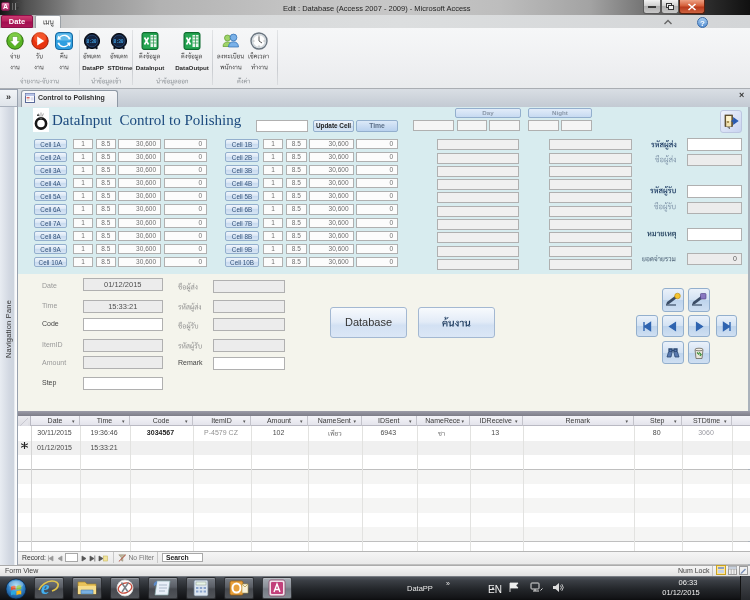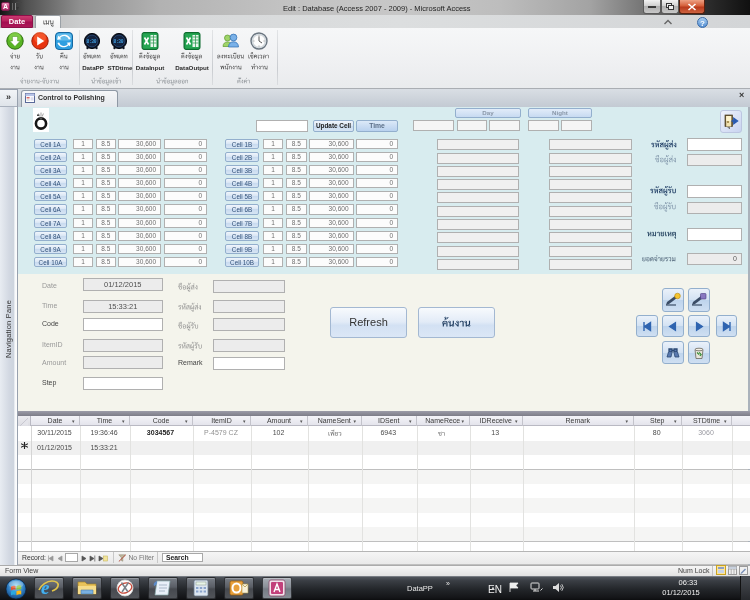--- a/index.html
+++ b/index.html
@@ -181,20 +181,21 @@
 <div class="abs" style="left:4px;top:278px;writing-mode:vertical-rl;transform:rotate(180deg);font-size:7.5px;color:#333;letter-spacing:0.2px;height:80px;line-height:10px">Navigation Pane</div>
 <div class="abs" style="left:18px;top:107px;width:730px;height:167px;background:#d8ecef"></div>
     <div class="abs" style="left:748px;top:107px;width:2px;height:457.5px;background:#aab2bb"></div>
 <div class="abs" style="left:33px;top:108px;width:16px;height:24px;background:#fff"></div>
 <svg class="abs" style="left:33px;top:108px" width="16" height="24" viewBox="0 0 16 24">
  <circle cx="8" cy="15.5" r="5.1" fill="none" stroke="#161616" stroke-width="2.6"></circle>
  <path d="M5.6 5.5l1.2 3M10.4 5.5l-1.2 3M8 4.5v4" stroke="#9a9a9a" stroke-width="0.9" fill="none"></path>
  <circle cx="5" cy="7.2" r="0.9" fill="#222"></circle>
  <path d="M7 9.5h2l0.4 1.5H6.6z" fill="#555"></path>
 </svg>
+<div class="abs" style="left:52px;top:112px;width:250px;height:18px;font-family:'Liberation Serif',serif;font-size:15px;color:#1c4a7e">DataInput&nbsp; Control to Polishing</div>
 
 <div class="fld" style="left:256px;top:120px;width:52px;height:12px;background:#fff"></div>
 <div class="btn" style="left:313px;top:120px;width:41px;height:12px;font-size:6.4px;font-weight:bold;color:#222;text-align:center;line-height:10px">Update Cell</div>
 <div class="btn" style="left:356px;top:120px;width:42px;height:12px;background:linear-gradient(#dcE9f8,#b9d1ee);font-size:6.8px;font-weight:bold;color:#5b6f88;text-align:center;line-height:10px">Time</div>
 <div class="btn" style="left:455px;top:108px;width:66px;height:10px;background:linear-gradient(#e2ecf9,#c7daf1);font-size:6.2px;font-weight:bold;color:#8a97a8;text-align:center;line-height:8px">Day</div>
 <div class="btn" style="left:528px;top:108px;width:64px;height:10px;background:linear-gradient(#e2ecf9,#c7daf1);font-size:6.2px;font-weight:bold;color:#8a97a8;text-align:center;line-height:8px">Night</div>
 <div class="gfld" style="left:413px;top:120px;width:41px;height:11px;background:#f5f5f5"></div>
     <div class="gfld" style="left:456.5px;top:120px;width:30.5px;height:11px;background:#f5f5f5"></div>
     <div class="gfld" style="left:489px;top:120px;width:31px;height:11px;background:#f5f5f5"></div>
     <div class="gfld" style="left:528px;top:120px;width:31px;height:11px;background:#f5f5f5"></div>
@@ -376,21 +377,21 @@
     </svg>
     <svg style="position:absolute;left:178.0px;top:338.6px;overflow:visible" width="24.2" height="11.9" viewBox="0 -1350 3451 1700">
       <path d="M125.0 -457.0 Q237.0 -443.0 315.0 -408.0 Q393.0 -373.0 393.0 -321.0 L393.0 -96.0 Q393.0 -49.0 362.5 -19.5 Q332.0 10.0 284.0 10.0 Q237.0 10.0 207.5 -18.5 Q178.0 -47.0 178.0 -91.0 Q178.0 -137.0 206.0 -165.5 Q234.0 -194.0 279.0 -194.0 Q293.0 -194.0 308.0 -189.0 L308.0 -310.0 Q308.0 -338.0 234.0 -362.5 Q160.0 -387.0 34.0 -403.0 Q35.0 -491.0 73.5 -538.5 Q112.0 -586.0 179.0 -586.0 Q204.0 -586.0 227.0 -581.0 Q250.0 -576.0 290.0 -565.0 Q333.0 -552.0 346.0 -552.0 Q358.0 -552.0 368.0 -562.0 Q378.0 -572.0 382.0 -590.0 L446.0 -572.0 Q434.0 -530.0 411.0 -507.0 Q388.0 -484.0 358.0 -484.0 Q344.0 -484.0 322.0 -489.0 Q300.0 -494.0 277.0 -500.0 Q271.0 -502.0 240.5 -509.5 Q210.0 -517.0 189.0 -517.0 Q164.0 -517.0 145.5 -501.5 Q127.0 -486.0 125.0 -457.0 Z M327.0 -92.0 Q327.0 -112.0 314.0 -125.5 Q301.0 -139.0 280.0 -139.0 Q259.0 -139.0 246.0 -125.5 Q233.0 -112.0 233.0 -92.0 Q233.0 -72.0 246.0 -58.5 Q259.0 -45.0 280.0 -45.0 Q301.0 -45.0 314.0 -58.5 Q327.0 -72.0 327.0 -92.0 Z M1020.0 -399.0 Q1046.0 -368.0 1046.0 -314.0 L1046.0 0.0 L961.0 0.0 L961.0 -314.0 Q961.0 -360.0 935.0 -360.0 Q914.0 -360.0 892.0 -322.0 L712.0 0.0 L637.0 0.0 L637.0 -387.0 Q622.0 -382.0 608.0 -382.0 Q564.0 -382.0 535.5 -410.5 Q507.0 -439.0 507.0 -485.0 Q507.0 -529.0 537.0 -557.5 Q567.0 -586.0 613.0 -586.0 Q661.0 -586.0 691.5 -556.5 Q722.0 -527.0 722.0 -480.0 L722.0 -209.0 Q722.0 -176.0 718.0 -150.5 Q714.0 -125.0 713.0 -119.0 L843.0 -357.0 Q866.0 -397.0 891.0 -409.0 Q876.0 -423.0 868.0 -442.5 Q860.0 -462.0 860.0 -485.0 Q860.0 -529.0 888.5 -557.5 Q917.0 -586.0 962.0 -586.0 Q1007.0 -586.0 1036.0 -557.5 Q1065.0 -529.0 1065.0 -485.0 Q1065.0 -457.0 1053.0 -434.5 Q1041.0 -412.0 1020.0 -399.0 Z M609.0 -437.0 Q630.0 -437.0 643.0 -450.5 Q656.0 -464.0 656.0 -484.0 Q656.0 -504.0 643.0 -517.5 Q630.0 -531.0 609.0 -531.0 Q589.0 -531.0 575.5 -517.5 Q562.0 -504.0 562.0 -484.0 Q562.0 -464.0 575.5 -450.5 Q589.0 -437.0 609.0 -437.0 Z M916.0 -484.0 Q916.0 -464.0 929.0 -450.5 Q942.0 -437.0 962.0 -437.0 Q983.0 -437.0 996.0 -450.5 Q1009.0 -464.0 1009.0 -484.0 Q1009.0 -504.0 996.0 -517.5 Q983.0 -531.0 962.0 -531.0 Q942.0 -531.0 929.0 -517.5 Q916.0 -504.0 916.0 -484.0 Z M1196.0 -919.0 Q1195.0 -847.0 1163.0 -792.5 Q1131.0 -738.0 1074.5 -708.5 Q1018.0 -679.0 946.0 -679.0 Q889.0 -679.0 845.5 -696.0 Q802.0 -713.0 778.0 -743.5 Q754.0 -774.0 754.0 -812.0 Q754.0 -854.0 782.0 -881.0 Q810.0 -908.0 853.0 -908.0 Q896.0 -908.0 924.0 -881.0 Q952.0 -854.0 952.0 -811.0 Q952.0 -788.0 943.5 -768.5 Q935.0 -749.0 920.0 -736.0 Q929.0 -735.0 946.0 -735.0 Q1027.0 -735.0 1074.5 -786.5 Q1122.0 -838.0 1123.0 -919.0 L1196.0 -919.0 Z M853.0 -767.0 Q873.0 -767.0 886.0 -780.0 Q899.0 -793.0 899.0 -813.0 Q899.0 -832.0 886.0 -845.0 Q873.0 -858.0 853.0 -858.0 Q833.0 -858.0 819.5 -845.0 Q806.0 -832.0 806.0 -813.0 Q806.0 -793.0 819.5 -780.0 Q833.0 -767.0 853.0 -767.0 Z M1585.0 -521.0 Q1626.0 -477.0 1626.0 -414.0 L1626.0 0.0 L1542.0 0.0 L1542.0 -228.0 Q1542.0 -273.0 1499.0 -299.0 Q1456.0 -325.0 1403.0 -325.0 Q1350.0 -325.0 1314.0 -299.5 Q1278.0 -274.0 1278.0 -229.0 L1278.0 -189.0 Q1293.0 -194.0 1307.0 -194.0 Q1351.0 -194.0 1379.0 -165.5 Q1407.0 -137.0 1407.0 -91.0 Q1407.0 -47.0 1377.5 -18.5 Q1348.0 10.0 1301.0 10.0 Q1253.0 10.0 1223.0 -19.5 Q1193.0 -49.0 1193.0 -96.0 L1193.0 -229.0 Q1193.0 -291.0 1235.0 -332.5 Q1277.0 -374.0 1345.0 -386.0 Q1427.0 -446.0 1479.0 -503.0 Q1443.0 -517.0 1396.0 -517.0 Q1332.0 -517.0 1289.0 -491.0 Q1246.0 -465.0 1237.0 -421.0 L1155.0 -421.0 Q1162.0 -497.0 1227.0 -541.5 Q1292.0 -586.0 1396.0 -586.0 Q1470.0 -586.0 1526.0 -561.0 Q1551.0 -600.0 1556.0 -632.0 L1653.0 -632.0 Q1641.0 -584.0 1585.0 -521.0 Z M1542.0 -417.0 Q1542.0 -443.0 1528.0 -465.0 Q1484.0 -425.0 1431.0 -388.0 Q1501.0 -379.0 1542.0 -337.0 L1542.0 -417.0 Z M1306.0 -139.0 Q1285.0 -139.0 1271.5 -125.5 Q1258.0 -112.0 1258.0 -92.0 Q1258.0 -72.0 1271.5 -58.5 Q1285.0 -45.0 1306.0 -45.0 Q1326.0 -45.0 1339.0 -58.5 Q1352.0 -72.0 1352.0 -92.0 Q1352.0 -112.0 1339.0 -125.5 Q1326.0 -139.0 1306.0 -139.0 Z M2248.0 -576.0 L2248.0 0.0 L2159.0 0.0 L2009.0 -223.0 L1858.0 0.0 L1770.0 0.0 L1770.0 -480.0 Q1770.0 -527.0 1800.0 -556.5 Q1830.0 -586.0 1878.0 -586.0 Q1925.0 -586.0 1954.5 -557.5 Q1984.0 -529.0 1984.0 -485.0 Q1984.0 -439.0 1956.0 -410.5 Q1928.0 -382.0 1883.0 -382.0 Q1871.0 -382.0 1855.0 -386.0 L1855.0 -119.0 L1979.0 -297.0 L2039.0 -297.0 L2163.0 -119.0 L2163.0 -576.0 L2248.0 -576.0 Z M1835.0 -484.0 Q1835.0 -464.0 1848.0 -450.5 Q1861.0 -437.0 1882.0 -437.0 Q1903.0 -437.0 1916.0 -450.5 Q1929.0 -464.0 1929.0 -484.0 Q1929.0 -504.0 1916.0 -517.5 Q1903.0 -531.0 1882.0 -531.0 Q1861.0 -531.0 1848.0 -517.5 Q1835.0 -504.0 1835.0 -484.0 Z M2016.0 243.0 L2016.0 220.0 Q2000.0 224.0 1988.0 224.0 Q1952.0 224.0 1929.5 201.0 Q1907.0 178.0 1907.0 142.0 Q1907.0 106.0 1931.5 83.0 Q1956.0 60.0 1994.0 60.0 Q2035.0 60.0 2061.5 81.5 Q2088.0 103.0 2088.0 137.0 L2088.0 243.0 Q2088.0 259.0 2099.0 268.0 Q2110.0 277.0 2132.0 277.0 Q2154.0 277.0 2165.0 268.0 Q2176.0 259.0 2176.0 243.0 L2176.0 65.0 L2248.0 65.0 L2248.0 243.0 Q2248.0 285.0 2217.5 308.5 Q2187.0 332.0 2130.0 332.0 Q2075.0 332.0 2045.5 308.5 Q2016.0 285.0 2016.0 243.0 Z M2025.0 142.0 Q2025.0 126.0 2015.0 116.0 Q2005.0 106.0 1989.0 106.0 Q1973.0 106.0 1963.0 116.0 Q1953.0 126.0 1953.0 142.0 Q1953.0 158.0 1963.0 168.0 Q1973.0 178.0 1989.0 178.0 Q2005.0 178.0 2015.0 168.0 Q2025.0 158.0 2025.0 142.0 Z M2353.0 -945.0 Q2344.0 -868.0 2297.5 -810.0 Q2251.0 -752.0 2176.0 -720.5 Q2101.0 -689.0 2009.0 -689.0 L1971.0 -689.0 L1971.0 -729.0 Q1996.0 -739.0 2020.0 -757.0 Q2044.0 -775.0 2061.0 -797.0 Q2056.0 -796.0 2046.0 -796.0 Q2009.0 -796.0 1988.0 -818.5 Q1967.0 -841.0 1967.0 -877.0 Q1967.0 -912.0 1991.0 -934.5 Q2015.0 -957.0 2053.0 -957.0 Q2091.0 -957.0 2115.5 -933.0 Q2140.0 -909.0 2140.0 -869.0 Q2140.0 -839.0 2124.5 -804.5 Q2109.0 -770.0 2083.0 -748.0 Q2162.0 -759.0 2215.5 -814.5 Q2269.0 -870.0 2277.0 -945.0 L2353.0 -945.0 Z M2053.0 -838.0 Q2069.0 -838.0 2079.5 -848.5 Q2090.0 -859.0 2090.0 -875.0 Q2090.0 -891.0 2079.5 -901.5 Q2069.0 -912.0 2053.0 -912.0 Q2036.0 -912.0 2026.0 -902.0 Q2016.0 -892.0 2016.0 -875.0 Q2016.0 -859.0 2026.5 -848.5 Q2037.0 -838.0 2053.0 -838.0 Z M2447.0 -457.0 Q2559.0 -443.0 2637.0 -408.0 Q2715.0 -373.0 2715.0 -321.0 L2715.0 -96.0 Q2715.0 -49.0 2684.5 -19.5 Q2654.0 10.0 2606.0 10.0 Q2559.0 10.0 2529.5 -18.5 Q2500.0 -47.0 2500.0 -91.0 Q2500.0 -137.0 2528.0 -165.5 Q2556.0 -194.0 2601.0 -194.0 Q2615.0 -194.0 2630.0 -189.0 L2630.0 -310.0 Q2630.0 -338.0 2556.0 -362.5 Q2482.0 -387.0 2356.0 -403.0 Q2357.0 -491.0 2395.5 -538.5 Q2434.0 -586.0 2501.0 -586.0 Q2526.0 -586.0 2549.0 -581.0 Q2572.0 -576.0 2612.0 -565.0 Q2655.0 -552.0 2668.0 -552.0 Q2680.0 -552.0 2690.0 -562.0 Q2700.0 -572.0 2704.0 -590.0 L2768.0 -572.0 Q2756.0 -530.0 2733.0 -507.0 Q2710.0 -484.0 2680.0 -484.0 Q2666.0 -484.0 2644.0 -489.0 Q2622.0 -494.0 2599.0 -500.0 Q2593.0 -502.0 2562.5 -509.5 Q2532.0 -517.0 2511.0 -517.0 Q2486.0 -517.0 2467.5 -501.5 Q2449.0 -486.0 2447.0 -457.0 Z M2649.0 -92.0 Q2649.0 -112.0 2636.0 -125.5 Q2623.0 -139.0 2602.0 -139.0 Q2581.0 -139.0 2568.0 -125.5 Q2555.0 -112.0 2555.0 -92.0 Q2555.0 -72.0 2568.0 -58.5 Q2581.0 -45.0 2602.0 -45.0 Q2623.0 -45.0 2636.0 -58.5 Q2649.0 -72.0 2649.0 -92.0 Z M2882.0 -919.0 Q2881.0 -847.0 2849.0 -792.5 Q2817.0 -738.0 2760.5 -708.5 Q2704.0 -679.0 2632.0 -679.0 Q2575.0 -679.0 2531.5 -696.0 Q2488.0 -713.0 2464.0 -743.5 Q2440.0 -774.0 2440.0 -812.0 Q2440.0 -854.0 2468.0 -881.0 Q2496.0 -908.0 2539.0 -908.0 Q2582.0 -908.0 2610.0 -881.0 Q2638.0 -854.0 2638.0 -811.0 Q2638.0 -788.0 2629.5 -768.5 Q2621.0 -749.0 2606.0 -736.0 Q2615.0 -735.0 2632.0 -735.0 Q2713.0 -735.0 2760.5 -786.5 Q2808.0 -838.0 2809.0 -919.0 L2882.0 -919.0 Z M2539.0 -767.0 Q2559.0 -767.0 2572.0 -780.0 Q2585.0 -793.0 2585.0 -813.0 Q2585.0 -832.0 2572.0 -845.0 Q2559.0 -858.0 2539.0 -858.0 Q2519.0 -858.0 2505.5 -845.0 Q2492.0 -832.0 2492.0 -813.0 Q2492.0 -793.0 2505.5 -780.0 Q2519.0 -767.0 2539.0 -767.0 Z M3377.0 -576.0 L3377.0 -125.0 Q3377.0 -62.0 3321.5 -26.0 Q3266.0 10.0 3168.0 10.0 Q3070.0 10.0 3014.5 -26.0 Q2959.0 -62.0 2959.0 -125.0 L2959.0 -387.0 Q2944.0 -382.0 2930.0 -382.0 Q2886.0 -382.0 2857.5 -410.5 Q2829.0 -439.0 2829.0 -485.0 Q2829.0 -529.0 2859.0 -557.5 Q2889.0 -586.0 2935.0 -586.0 Q2983.0 -586.0 3013.5 -556.5 Q3044.0 -527.0 3044.0 -480.0 L3044.0 -134.0 Q3044.0 -99.0 3077.0 -79.0 Q3110.0 -59.0 3168.0 -59.0 Q3226.0 -59.0 3259.0 -79.0 Q3292.0 -99.0 3292.0 -134.0 L3292.0 -576.0 L3377.0 -576.0 Z M2931.0 -437.0 Q2952.0 -437.0 2965.0 -450.5 Q2978.0 -464.0 2978.0 -484.0 Q2978.0 -504.0 2965.0 -517.5 Q2952.0 -531.0 2931.0 -531.0 Q2911.0 -531.0 2897.5 -517.5 Q2884.0 -504.0 2884.0 -484.0 Q2884.0 -464.0 2897.5 -450.5 Q2911.0 -437.0 2931.0 -437.0 Z" fill="#8e8e8e"></path>
     </svg>
     <div class="abs" style="left:178px;top:359px;font-size:7px;color:#444">Remark</div>
     <div class="gfld" style="left:213px;top:279.5px;width:72px;height:13px;"></div>
     <div class="gfld" style="left:213px;top:300px;width:72px;height:13px;"></div>
     <div class="gfld" style="left:213px;top:318px;width:72px;height:13px;"></div>
     <div class="gfld" style="left:213px;top:339px;width:72px;height:13px;"></div>
     <div class="fld" style="left:213px;top:356.5px;width:72px;height:13px;background:#fff;"></div>
-    <div class="btn" style="left:330px;top:307px;width:77px;height:31px;border-radius:3px;border-color:#a3b8d2;background:linear-gradient(#f7fafd,#e2ebf7 48%,#d3e1f3 60%,#dbe7f6);font-size:11px;color:#333;text-align:center;line-height:29px">Refresh</div>
+    <div class="btn" style="left:330px;top:307px;width:77px;height:31px;border-radius:3px;border-color:#a3b8d2;background:linear-gradient(#f7fafd,#e2ebf7 48%,#d3e1f3 60%,#dbe7f6);font-size:11px;color:#333;text-align:center;line-height:29px">Database</div>
     <div class="btn" style="left:418px;top:307px;width:77px;height:31px;border-radius:3px;border-color:#a3b8d2;background:linear-gradient(#f7fafd,#e2ebf7 48%,#d3e1f3 60%,#dbe7f6)"></div>
     <svg style="position:absolute;left:442.1px;top:312.5px;overflow:visible" width="28.8" height="17.0" viewBox="0 -1350 2884 1700">
       <path d="M550.0 -392.0 L550.0 0.0 L437.0 0.0 L437.0 -381.0 Q437.0 -434.0 399.5 -465.5 Q362.0 -497.0 297.0 -497.0 Q226.0 -497.0 185.0 -463.0 Q144.0 -429.0 144.0 -371.0 Q144.0 -347.0 154.0 -283.0 L157.0 -261.0 Q174.0 -326.0 209.5 -362.5 Q245.0 -399.0 296.0 -399.0 Q343.0 -399.0 370.5 -374.0 Q398.0 -349.0 398.0 -306.0 Q398.0 -263.0 372.5 -238.0 Q347.0 -213.0 303.0 -213.0 Q279.0 -213.0 259.0 -221.5 Q239.0 -230.0 229.0 -247.0 Q211.0 -222.0 200.0 -184.5 Q189.0 -147.0 189.0 -111.0 L189.0 0.0 L78.0 0.0 L78.0 -148.0 Q78.0 -171.0 59.0 -241.0 Q47.0 -286.0 40.5 -316.0 Q34.0 -346.0 34.0 -371.0 Q34.0 -436.0 65.5 -484.5 Q97.0 -533.0 156.5 -559.5 Q216.0 -586.0 297.0 -586.0 Q414.0 -586.0 482.0 -534.5 Q550.0 -483.0 550.0 -392.0 Z M260.0 -306.0 Q260.0 -288.0 271.0 -276.5 Q282.0 -265.0 301.0 -265.0 Q319.0 -265.0 330.5 -276.5 Q342.0 -288.0 342.0 -306.0 Q342.0 -325.0 330.5 -336.0 Q319.0 -347.0 301.0 -347.0 Q282.0 -347.0 271.0 -336.0 Q260.0 -325.0 260.0 -306.0 Z M651.0 -954.0 Q644.0 -874.0 597.0 -813.0 Q550.0 -752.0 473.0 -719.0 Q396.0 -686.0 301.0 -686.0 L254.0 -686.0 L254.0 -735.0 Q304.0 -753.0 343.0 -793.0 L337.0 -793.0 Q297.0 -793.0 273.5 -817.0 Q250.0 -841.0 250.0 -880.0 Q250.0 -919.0 276.5 -943.0 Q303.0 -967.0 344.0 -967.0 Q385.0 -967.0 411.5 -941.0 Q438.0 -915.0 438.0 -873.0 Q438.0 -846.0 426.5 -815.0 Q415.0 -784.0 392.0 -761.0 Q437.0 -772.0 473.5 -802.0 Q510.0 -832.0 531.5 -872.5 Q553.0 -913.0 556.0 -954.0 L651.0 -954.0 Z M344.0 -843.0 Q359.0 -843.0 369.5 -853.0 Q380.0 -863.0 380.0 -879.0 Q380.0 -895.0 369.5 -905.0 Q359.0 -915.0 344.0 -915.0 Q328.0 -915.0 318.0 -905.0 Q308.0 -895.0 308.0 -879.0 Q308.0 -863.0 318.0 -853.0 Q328.0 -843.0 344.0 -843.0 Z M1218.0 -104.0 Q1218.0 -53.0 1187.0 -21.5 Q1156.0 10.0 1105.0 10.0 Q1055.0 10.0 1024.5 -20.5 Q994.0 -51.0 993.0 -100.0 Q954.0 -84.0 919.5 -57.0 Q885.0 -30.0 864.0 0.0 L753.0 0.0 L753.0 -376.0 Q749.0 -375.0 740.0 -375.0 Q693.0 -375.0 663.5 -404.5 Q634.0 -434.0 634.0 -481.0 Q634.0 -527.0 666.0 -556.5 Q698.0 -586.0 748.0 -586.0 Q801.0 -586.0 834.0 -554.5 Q867.0 -523.0 867.0 -473.0 L867.0 -114.0 Q889.0 -142.0 974.0 -182.0 Q1032.0 -209.0 1054.5 -231.0 Q1077.0 -253.0 1077.0 -286.0 L1077.0 -577.0 L1191.0 -577.0 L1191.0 -286.0 Q1191.0 -257.0 1180.0 -233.5 Q1169.0 -210.0 1150.0 -197.0 Q1182.0 -183.0 1200.0 -159.0 Q1218.0 -135.0 1218.0 -104.0 Z M786.0 -480.0 Q786.0 -500.0 773.0 -513.0 Q760.0 -526.0 740.0 -526.0 Q720.0 -526.0 707.5 -513.0 Q695.0 -500.0 695.0 -480.0 Q695.0 -461.0 708.0 -448.0 Q721.0 -435.0 740.0 -435.0 Q760.0 -435.0 773.0 -447.5 Q786.0 -460.0 786.0 -480.0 Z M1150.0 -96.0 Q1150.0 -116.0 1137.5 -129.0 Q1125.0 -142.0 1105.0 -142.0 Q1085.0 -142.0 1072.5 -129.0 Q1060.0 -116.0 1060.0 -96.0 Q1060.0 -76.0 1072.5 -63.5 Q1085.0 -51.0 1105.0 -51.0 Q1125.0 -51.0 1137.5 -63.5 Q1150.0 -76.0 1150.0 -96.0 Z M1669.0 -473.0 L1669.0 0.0 L1556.0 0.0 L1279.0 -297.0 L1341.0 -362.0 L1555.0 -130.0 L1555.0 -376.0 Q1551.0 -375.0 1542.0 -375.0 Q1495.0 -375.0 1465.5 -404.5 Q1436.0 -434.0 1436.0 -481.0 Q1436.0 -527.0 1468.0 -556.5 Q1500.0 -586.0 1550.0 -586.0 Q1603.0 -586.0 1636.0 -554.5 Q1669.0 -523.0 1669.0 -473.0 Z M1588.0 -480.0 Q1588.0 -500.0 1575.0 -513.0 Q1562.0 -526.0 1542.0 -526.0 Q1522.0 -526.0 1509.5 -513.0 Q1497.0 -500.0 1497.0 -480.0 Q1497.0 -461.0 1510.0 -448.0 Q1523.0 -435.0 1542.0 -435.0 Q1562.0 -435.0 1575.0 -447.5 Q1588.0 -460.0 1588.0 -480.0 Z M2057.0 -414.0 Q2057.0 -453.0 2033.0 -475.0 Q2009.0 -497.0 1966.0 -497.0 Q1920.0 -497.0 1893.0 -470.5 Q1866.0 -444.0 1866.0 -398.0 L1756.0 -398.0 Q1756.0 -486.0 1812.0 -536.0 Q1868.0 -586.0 1966.0 -586.0 Q2062.0 -586.0 2116.5 -542.0 Q2171.0 -498.0 2171.0 -420.0 L2171.0 0.0 L2057.0 0.0 L2057.0 -414.0 Z M2839.0 -104.0 Q2839.0 -53.0 2808.0 -21.5 Q2777.0 10.0 2726.0 10.0 Q2676.0 10.0 2645.5 -20.5 Q2615.0 -51.0 2614.0 -100.0 Q2575.0 -84.0 2540.5 -57.0 Q2506.0 -30.0 2485.0 0.0 L2374.0 0.0 L2374.0 -376.0 Q2370.0 -375.0 2361.0 -375.0 Q2314.0 -375.0 2284.5 -404.5 Q2255.0 -434.0 2255.0 -481.0 Q2255.0 -527.0 2287.0 -556.5 Q2319.0 -586.0 2369.0 -586.0 Q2422.0 -586.0 2455.0 -554.5 Q2488.0 -523.0 2488.0 -473.0 L2488.0 -114.0 Q2510.0 -142.0 2595.0 -182.0 Q2653.0 -209.0 2675.5 -231.0 Q2698.0 -253.0 2698.0 -286.0 L2698.0 -577.0 L2812.0 -577.0 L2812.0 -286.0 Q2812.0 -257.0 2801.0 -233.5 Q2790.0 -210.0 2771.0 -197.0 Q2803.0 -183.0 2821.0 -159.0 Q2839.0 -135.0 2839.0 -104.0 Z M2407.0 -480.0 Q2407.0 -500.0 2394.0 -513.0 Q2381.0 -526.0 2361.0 -526.0 Q2341.0 -526.0 2328.5 -513.0 Q2316.0 -500.0 2316.0 -480.0 Q2316.0 -461.0 2329.0 -448.0 Q2342.0 -435.0 2361.0 -435.0 Q2381.0 -435.0 2394.0 -447.5 Q2407.0 -460.0 2407.0 -480.0 Z M2771.0 -96.0 Q2771.0 -116.0 2758.5 -129.0 Q2746.0 -142.0 2726.0 -142.0 Q2706.0 -142.0 2693.5 -129.0 Q2681.0 -116.0 2681.0 -96.0 Q2681.0 -76.0 2693.5 -63.5 Q2706.0 -51.0 2726.0 -51.0 Q2746.0 -51.0 2758.5 -63.5 Q2771.0 -76.0 2771.0 -96.0 Z" fill="#1c3a5e"></path>
     </svg>
     <div class="btn" style="left:662px;top:288px;width:21.5px;height:24px;border-radius:3px;background:linear-gradient(#eaf1fa,#d3e2f3 50%,#bed4ec 52%,#cfdff2)"><svg width="20" height="22" viewBox="0 0 20 22">
         <path d="M4 13l8-6 2 2-8 6-3 1z" fill="#3a4c66"></path>
         <circle cx="14.5" cy="7" r="2.8" fill="#f4c430" stroke="#b8860b" stroke-width="0.6"></circle>
         <path d="M3 16h10" stroke="#3a4c66" stroke-width="1.2"></path>
       </svg></div>
     <div class="btn" style="left:688px;top:288px;width:22px;height:24px;border-radius:3px;background:linear-gradient(#eaf1fa,#d3e2f3 50%,#bed4ec 52%,#cfdff2)"><svg width="20" height="22" viewBox="0 0 20 22">

